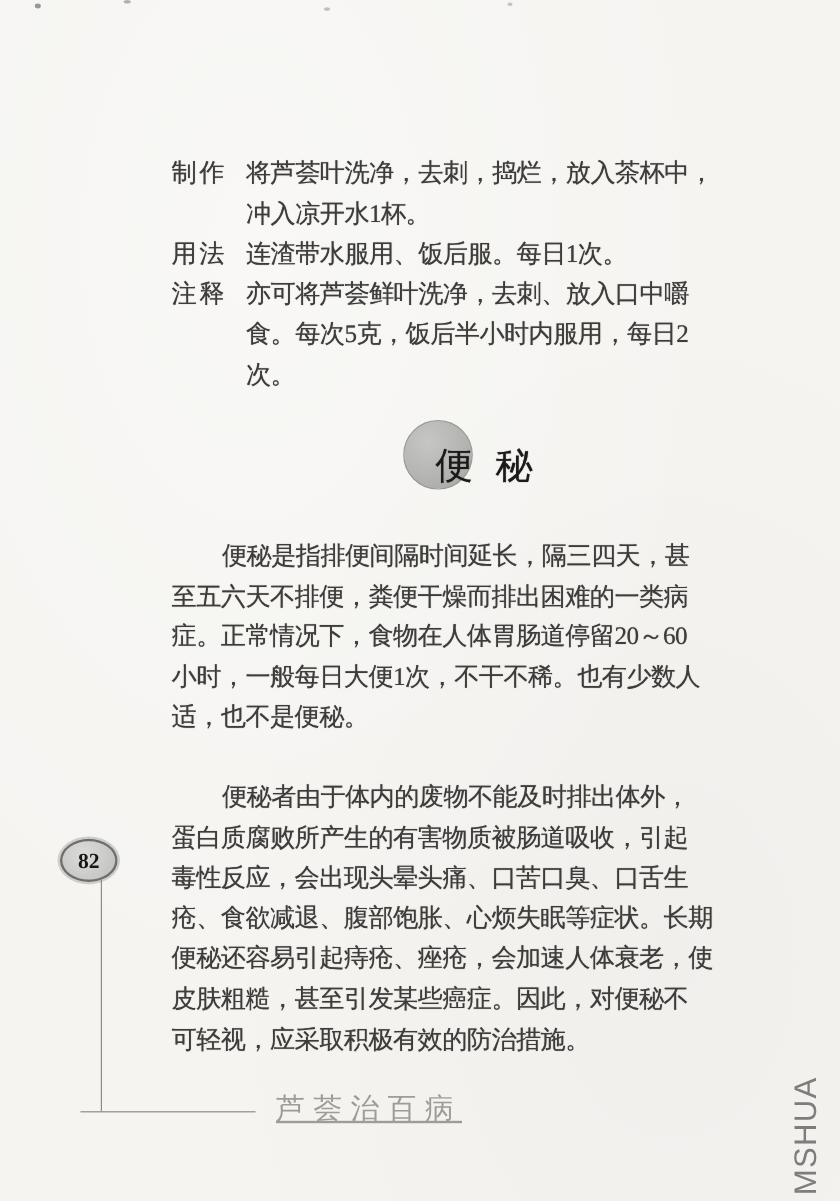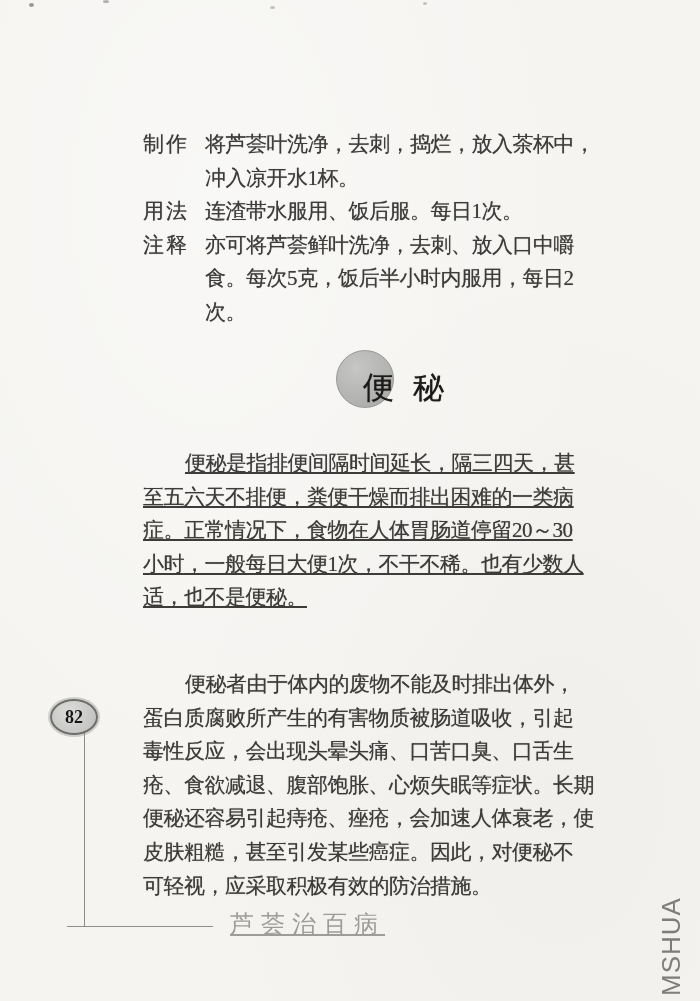--- a/index.html
+++ b/index.html
@@ -36,22 +36,22 @@
     border:1px solid #999996;
   }
   .sec .title{
     position:absolute;left:27px;top:17px;margin:0;
     font-size:31px;font-weight:normal;letter-spacing:19px;white-space:nowrap;
     color:#1b1a18;text-shadow:0 0 0.8px rgba(30,30,30,0.8);
   }
 
   
   .para{position:absolute;left:143px;width:470px;font-size:21px;line-height:33.6px;letter-spacing:-0.5px;}
-  .p1{top:447px;text-decoration:underline;}
-  .p2{top:669px;font-family:Liberation Mono, monospace;}
+  .p1{top:447px;}
+  .p2{top:648px;}
   .indent{padding-left:42px;}
 
   
   .pageno{
     position:absolute;left:50px;top:699px;width:44px;height:32px;
     border:2px solid #6e6e6b;border-radius:50%;
     background:radial-gradient(circle at 40% 35%, #dcdcda, #bdbdbb);
     box-shadow:0 0 0 2px rgba(160,160,158,0.45);
     display:flex;align-items:center;justify-content:center;
     font-size:18px;font-weight:bold;color:#171717;
@@ -107,21 +107,21 @@
   </div>
 
   <div class="sec">
     <div class="circle"></div>
     <h1 class="title">便秘</h1>
   </div>
 
   <div class="para p1">
     <div class="line indent">便秘是指排便间隔时间延长，隔三四天，甚</div>
     <div class="line">至五六天不排便，粪便干燥而排出困难的一类病</div>
-    <div class="line">症。正常情况下，食物在人体胃肠道停留20～30</div>
+    <div class="line">症。正常情况下，食物在人体胃肠道停留20～60</div>
     <div class="line">小时，一般每日大便1次，不干不稀。也有少数人</div>
     <div class="line">适，也不是便秘。</div>
   </div>
 
   <div class="para p2">
     <div class="line indent">便秘者由于体内的废物不能及时排出体外，</div>
     <div class="line">蛋白质腐败所产生的有害物质被肠道吸收，引起</div>
     <div class="line">毒性反应，会出现头晕头痛、口苦口臭、口舌生</div>
     <div class="line">疮、食欲减退、腹部饱胀、心烦失眠等症状。长期</div>
     <div class="line">便秘还容易引起痔疮、痤疮，会加速人体衰老，使</div>

